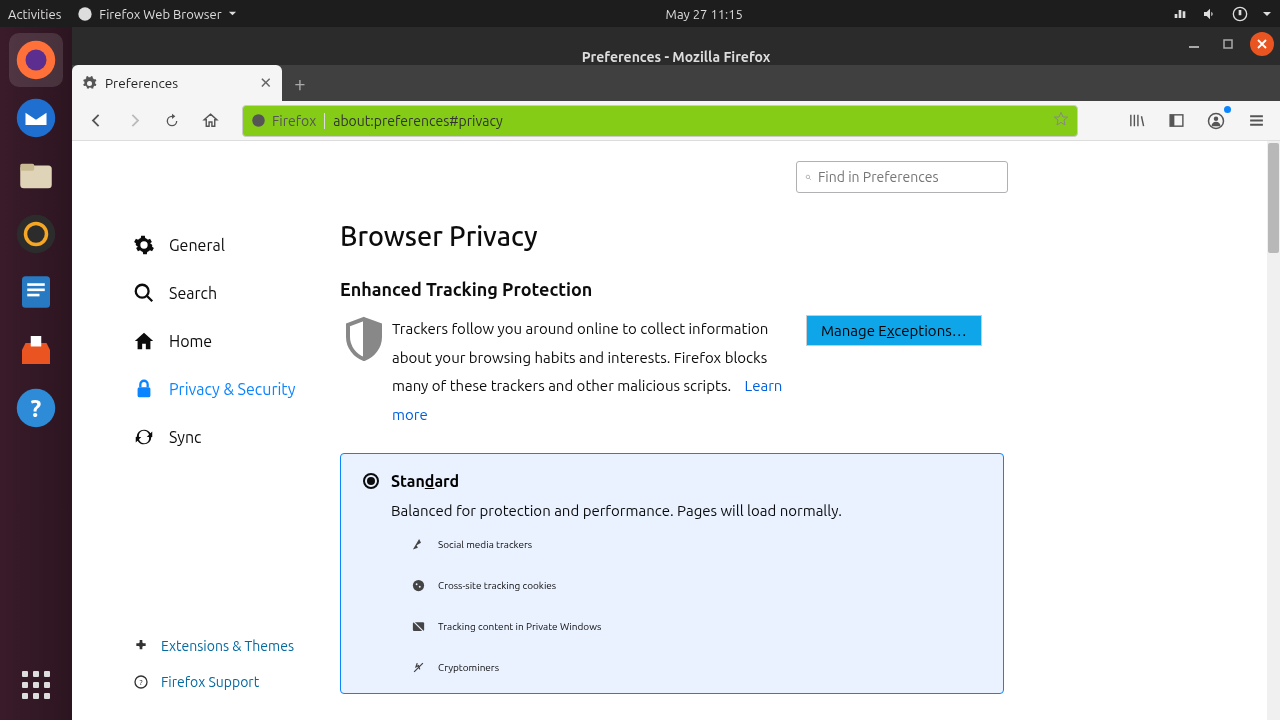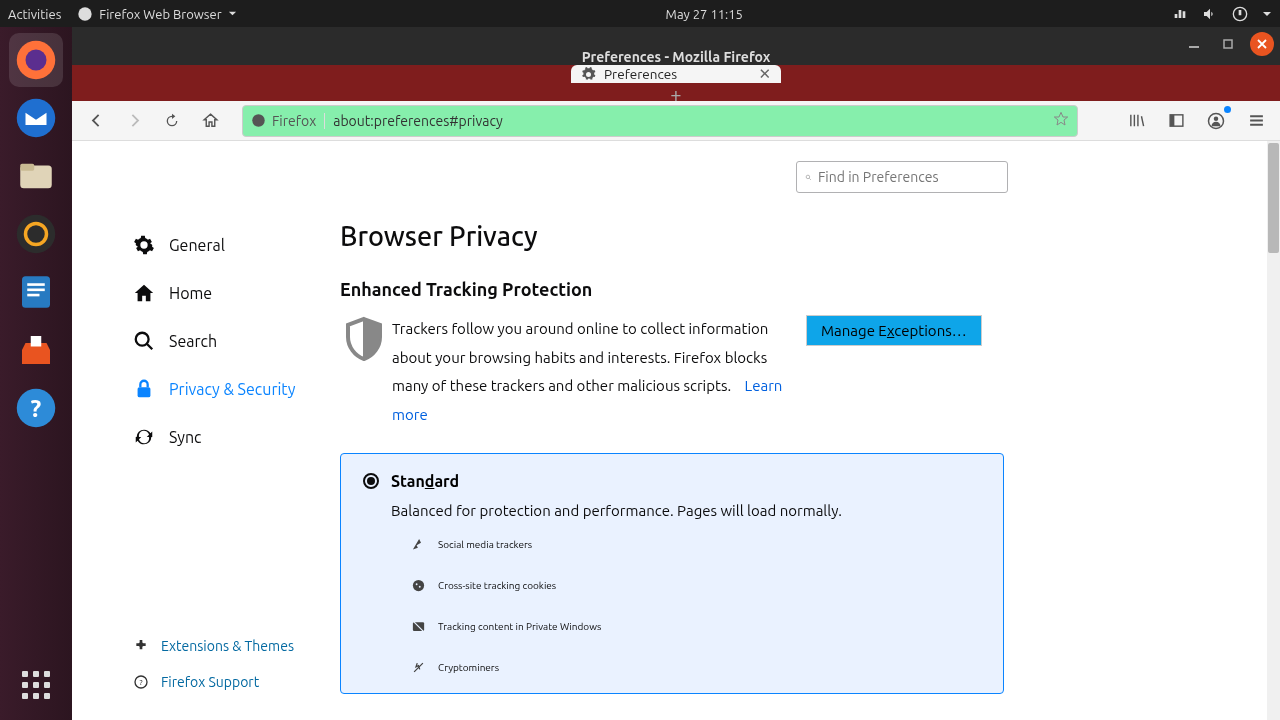--- a/index.html
+++ b/index.html
@@ -24,30 +24,30 @@
 
 
 .window { position: absolute; left: 72px; top: 27px; width: 1208px; height: 693px; display: flex; flex-direction: column; }
 .titlebar { height: 38px; background: #2b2b2b; color: #ddd; display: flex; align-items: flex-end; justify-content: center; font-size: 14px; font-weight: 600; position: relative; }
 .win-controls { position: absolute; right: 6px; top: 5px; display: flex; gap: 10px; }
 .wc { width: 24px; height: 24px; border-radius: 12px; display: flex; align-items: center; justify-content: center; }
 .wc.close { background: #e95420; }
 .wc svg { fill: #333; }
 .wc.close svg { fill: #fff; }
 
-.tabbar { height: 36px; background: #7f1d1d; display: flex; align-items: center; flex-direction: column; }
+.tabbar { height: 36px; background: #404040; display: flex; align-items: flex-end; }
 .tab { height: 36px; background: #f5f5f5; border-radius: 6px 6px 0 0; display: flex; align-items: center; padding: 0 10px; gap: 8px; font-size: 13.5px; color: #222; min-width: 210px; }
 .tab .close-x { margin-left: auto; color: #666; font-size: 15px; }
 .newtab { width: 36px; height: 36px; display: flex; align-items: center; justify-content: center; color: #aaa; font-size: 20px; }
 
 .toolbar { height: 40px; background: #f5f5f5; display: flex; align-items: center; padding: 0 8px; gap: 6px; border-bottom: 1px solid #ddd; }
 .tbtn { width: 32px; height: 32px; display: flex; align-items: center; justify-content: center; border-radius: 4px; }
 .tbtn svg { fill: #555; }
 .tbtn.disabled svg { fill: #bbb; }
-.urlbar { flex: 1; height: 32px; background: #86efac; border: 1px solid #ccc; border-radius: 4px; display: flex; align-items: center; padding: 0 8px; gap: 8px; margin: 0 32px 0 10px; font-size: 14px; }
+.urlbar { flex: 1; height: 32px; background: #84cc16; border: 1px solid #ccc; border-radius: 4px; display: flex; align-items: center; padding: 0 8px; gap: 8px; margin: 0 32px 0 10px; font-size: 14px; }
 .urlbar .identity { display: flex; align-items: center; gap: 6px; padding-right: 8px; border-right: 1px solid #ddd; color: #555; }
 .urlbar .star { margin-left: auto; }
 .right-icons { display: flex; gap: 8px; margin-left: 4px; }
 
 .content { flex: 1; background: #fff; display: flex; position: relative; overflow: hidden; }
 .scrollbar { position: absolute; right: 0; top: 0; width: 13px; height: 100%; background: #f0f0f0; }
 .scrollbar-thumb { position: absolute; right: 1px; top: 2px; width: 11px; height: 110px; background: #b8b8b8; border-radius: 2px; }
 
 .sidebar { width: 268px; padding-top: 80px; padding-left: 61px; display: flex; flex-direction: column; }
 .nav-item { display: flex; align-items: center; gap: 14px; height: 48px; font-size: 16px; color: #0c0c0d; cursor: pointer; }
@@ -273,30 +273,30 @@
   <div class="content">
     <div class="sidebar">
       <div class="nav-item">
           <svg viewBox="0 0 24 24">
             <path d="M12 8a4 4 0 100 8 4 4 0 000-8zm9 4a8 8 0 01-0.2 1.8l2 1.5-2 3.4-2.3-0.9a8 8 0 01-3 1.8l-0.4 2.4h-4l-0.4-2.4a8 8 0 01-3-1.8l-2.3 0.9-2-3.4 2-1.5A8 8 0 013 12a8 8 0 010.2-1.8l-2-1.5 2-3.4 2.3 0.9a8 8 0 013-1.8L8.9 2h4l0.4 2.4a8 8 0 013 1.8l2.3-0.9 2 3.4-2 1.5A8 8 0 0121 12z"></path>
           </svg>
           <span>General</span>
         </div>
       <div class="nav-item">
           <svg viewBox="0 0 24 24">
-            <path d="M12 3l10 9h-3v9h-5v-6h-4v6H5v-9H2z"></path>
-          </svg>
-          <span>Home</span>
-        </div>
-      <div class="nav-item">
-          <svg viewBox="0 0 24 24">
             <circle cx="10" cy="10" r="7" fill="none" stroke="currentColor" stroke-width="2.5"></circle>
             <path d="M15 15l6 6" stroke="currentColor" stroke-width="2.5"></path>
           </svg>
           <span>Search</span>
+        </div>
+      <div class="nav-item">
+          <svg viewBox="0 0 24 24">
+            <path d="M12 3l10 9h-3v9h-5v-6h-4v6H5v-9H2z"></path>
+          </svg>
+          <span>Home</span>
         </div>
       <div class="nav-item selected">
           <svg viewBox="0 0 24 24">
             <rect x="5" y="10" width="14" height="11" rx="2"></rect>
             <path d="M8 10V7a4 4 0 018 0v3" fill="none" stroke="currentColor" stroke-width="2.5"></path>
           </svg>
           <span>Privacy &amp; Security</span>
         </div>
       <div class="nav-item">
           <svg viewBox="0 0 24 24">

